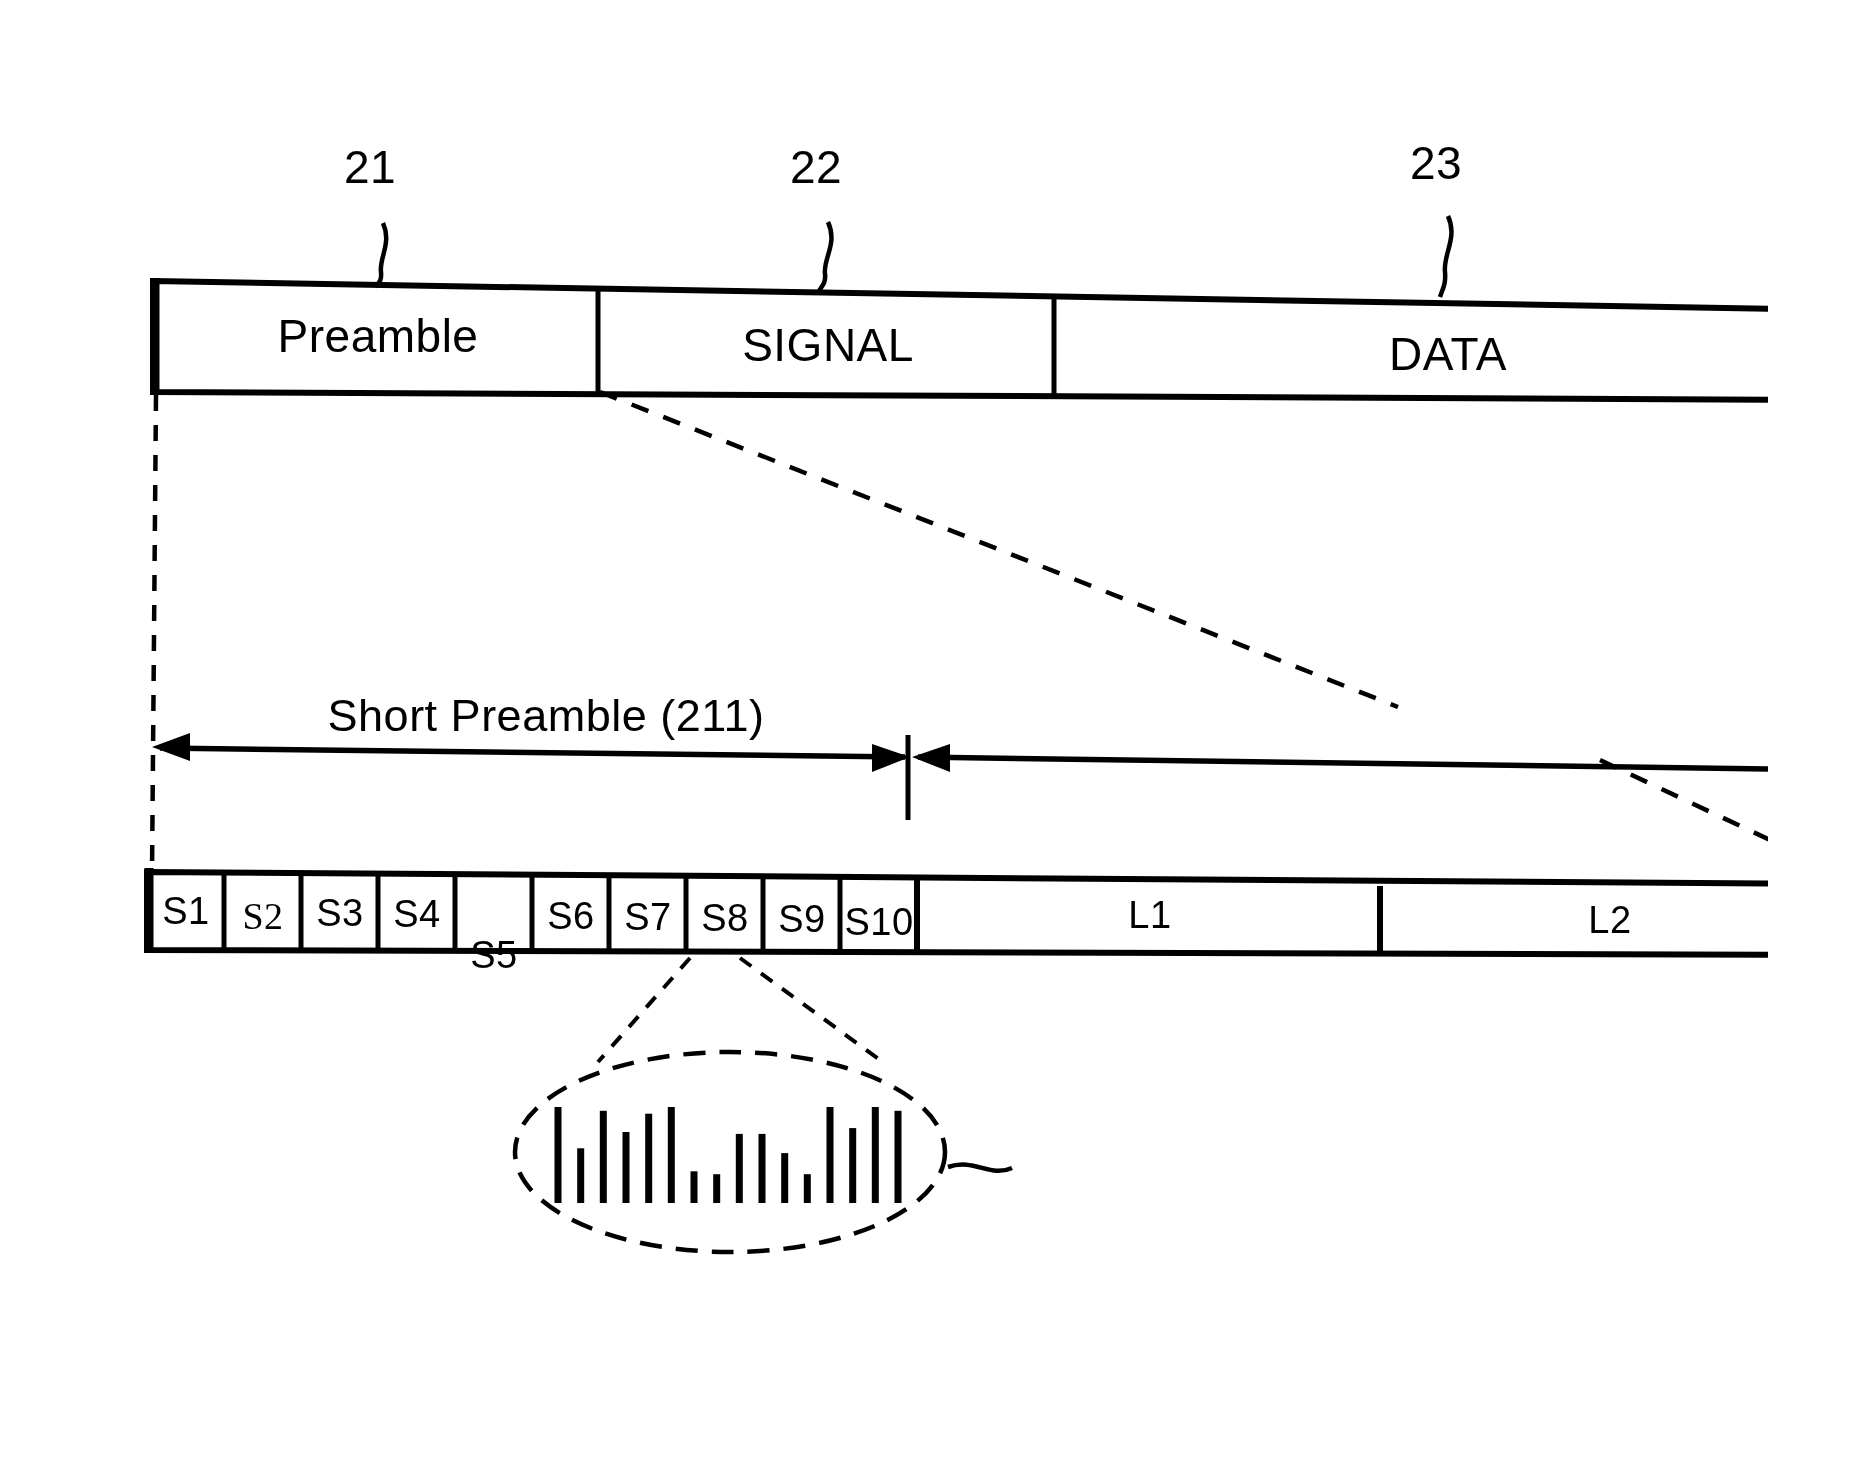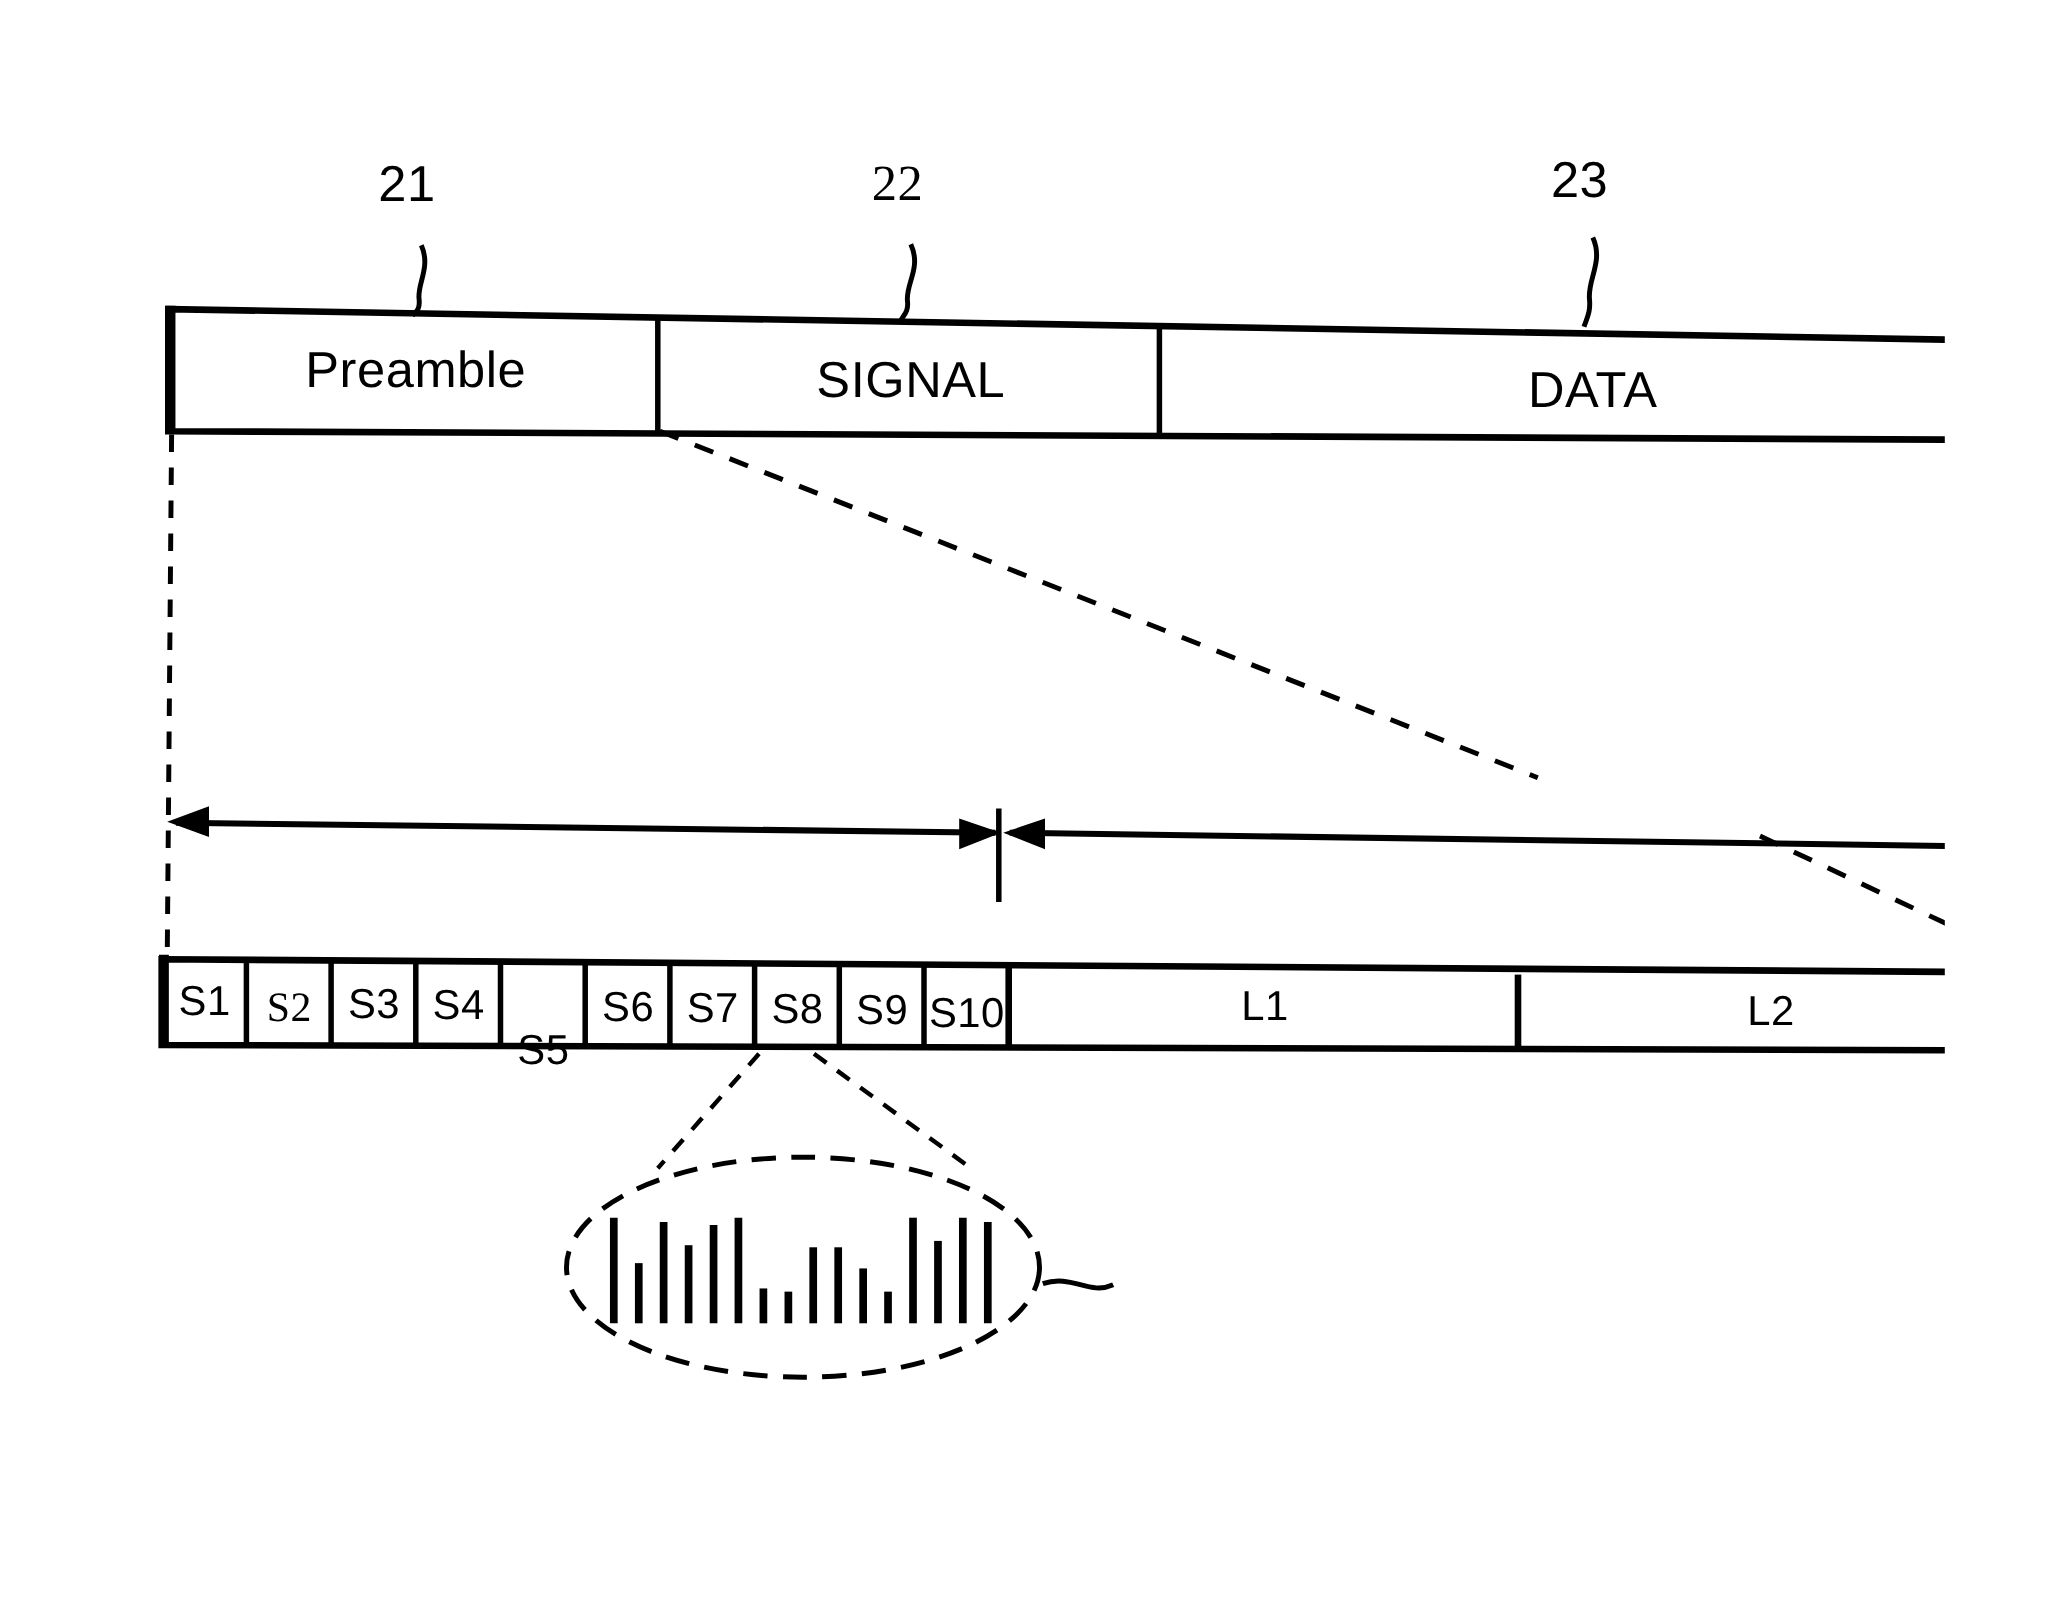--- a/index.html
+++ b/index.html
@@ -150,27 +150,28 @@
         <line x1="807.3" x2="807.3" y1="1203" y2="1174.2" stroke="#000000" stroke-width="7"></line>
         <line x1="830.0" x2="830.0" y1="1203" y2="1107.0" stroke="#000000" stroke-width="7"></line>
         <line x1="852.7" x2="852.7" y1="1203" y2="1128.1" stroke="#000000" stroke-width="7"></line>
         <line x1="875.3" x2="875.3" y1="1203" y2="1107.0" stroke="#000000" stroke-width="7"></line>
         <line x1="898.0" x2="898.0" y1="1203" y2="1110.8" stroke="#000000" stroke-width="7"></line>
       </g>
 
   </svg>
 
   <div class="txt ref-num center" style="left:370px; top:140px;">21</div>
-  <div class="txt ref-num center" style="left:816px; top:140px;font-family:Liberation Serif, serif;">22</div>
+  <div class="txt ref-num center" style="left:816px; top:140px;">22</div>
   <div class="txt ref-num center" style="left:1436px; top:136px;">23</div>
 
   <div class="txt frame-label center" style="left:378px; top:309px;text-align:center;">Preamble</div>
   <div class="txt frame-label center" style="left:828px; top:318px;">SIGNAL</div>
   <div class="txt frame-label center" style="left:1448px; top:327px;">DATA</div>
 
+  <div class="txt brace-label center" style="left:546px; top:690px;">Short Preamble (211)</div>
 
   <div class="txt seg-label center" style="left:186px; top:890px;">S1</div>
   <div class="txt seg-label center" style="left:263px; top:894px;font-family:Liberation Serif, serif;">S2</div>
   <div class="txt seg-label center" style="left:340px; top:892px;">S3</div>
   <div class="txt seg-label center" style="left:417px; top:893px;">S4</div>
   <div class="txt seg-label center" style="left:494px; top:894px;margin-top:40px;">S5</div>
   <div class="txt seg-label center" style="left:571px; top:895px;">S6</div>
   <div class="txt seg-label center" style="left:648px; top:896px;">S7</div>
   <div class="txt seg-label center" style="left:725px; top:897px;">S8</div>
   <div class="txt seg-label center" style="left:802px; top:898px;">S9</div>

